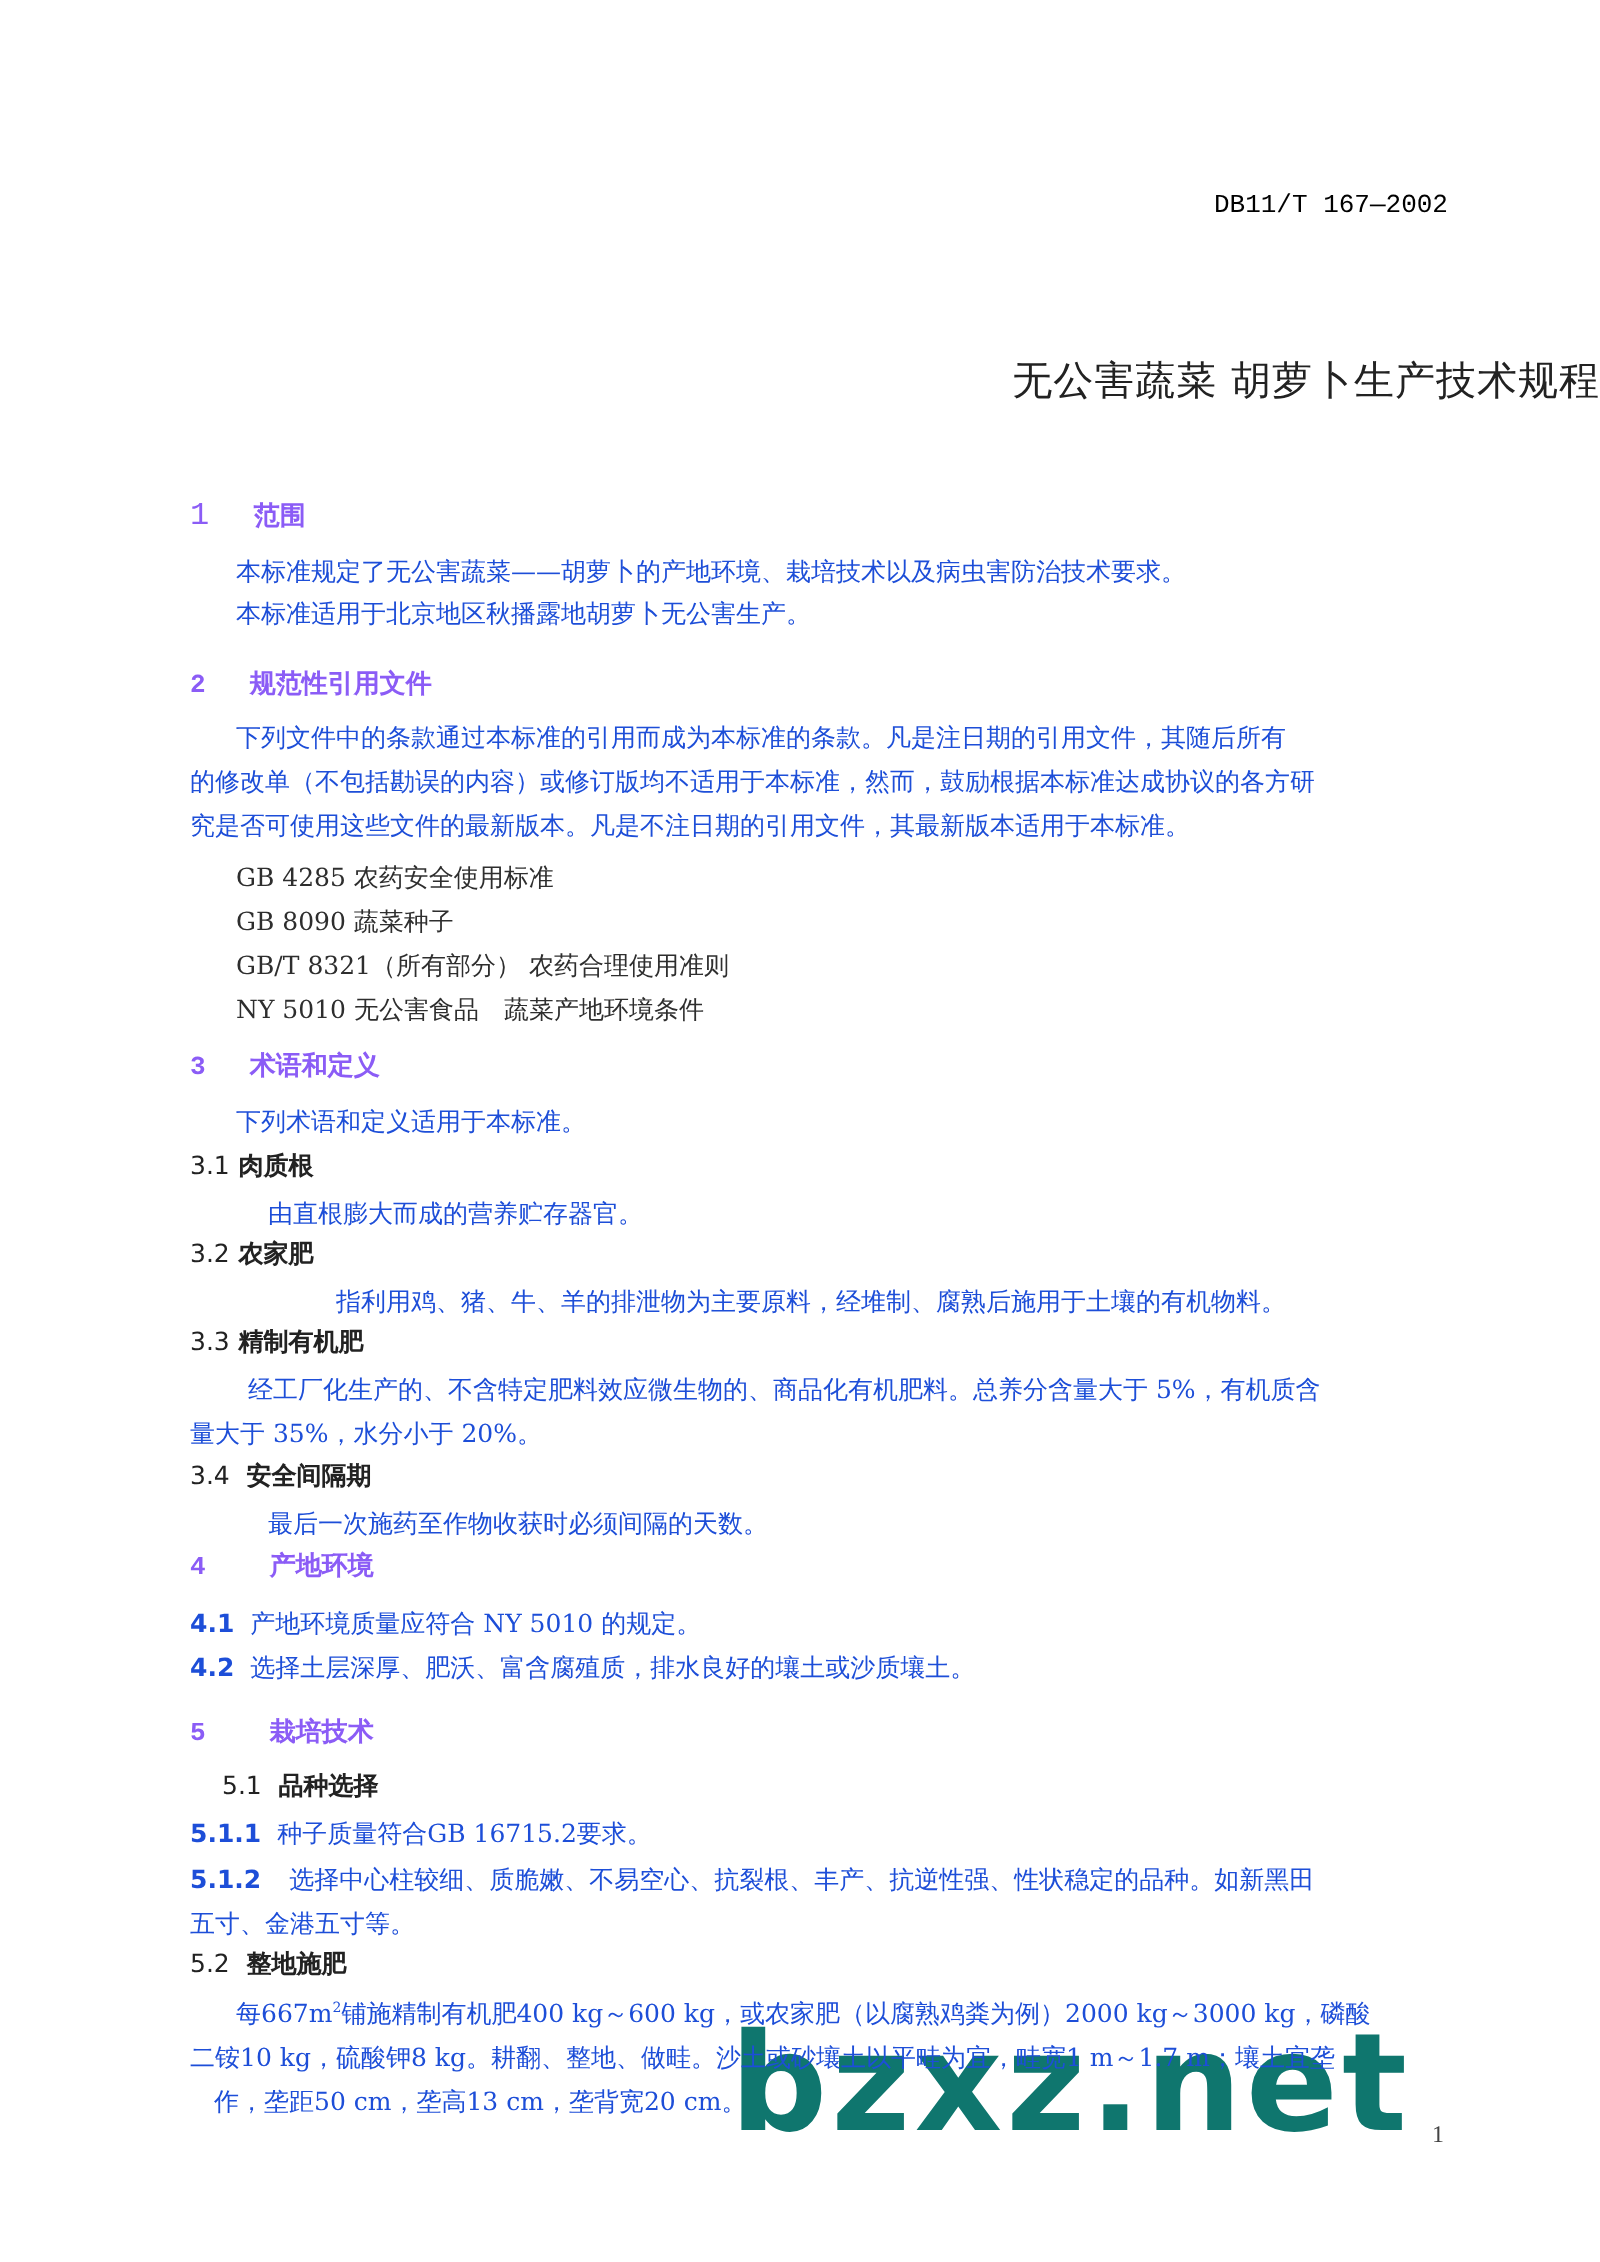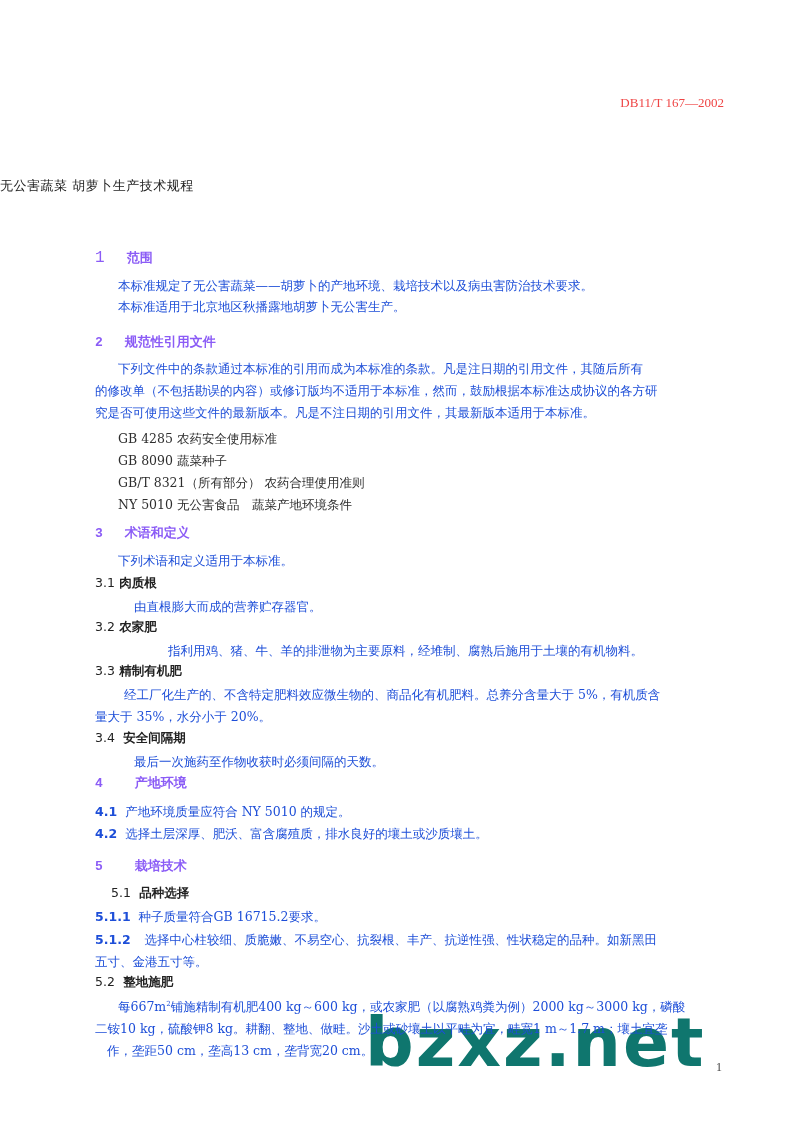--- a/index.html
+++ b/index.html
@@ -17,31 +17,31 @@
     }
     .page {
       position: absolute;
       left: 0; top: 0;
       width: 800px; height: 1131px;
     }
     .std-code {
       position: absolute;
       right: 76px;
       top: 95px;
-      font-family: Liberation Serif, serif;
+      font-family: Liberation Mono, monospace;
       font-size: 13px;
-      color: #ef4444;
+      color: #000000;
     }
     .doc-title {
       position: absolute;
       left: 0; right: 0;
       top: 177px;
-      text-align: left;
-      font-family: "DejaVu Sans", "Liberation Sans", sans-serif;
-      font-size: 13px;
+      text-align: right;
+      font-family: "DejaVu Sans", "Liberation Sans", sans-serif;
+      font-size: 20px;
       letter-spacing: 0.5px;
       color: #222;
     }
     .abs { position: absolute; white-space: nowrap; }
     .h1 {
       font-family: Liberation Mono, monospace;
       font-size: 13px;
       font-weight: bold;
       color: #8b5cf6;
     }

